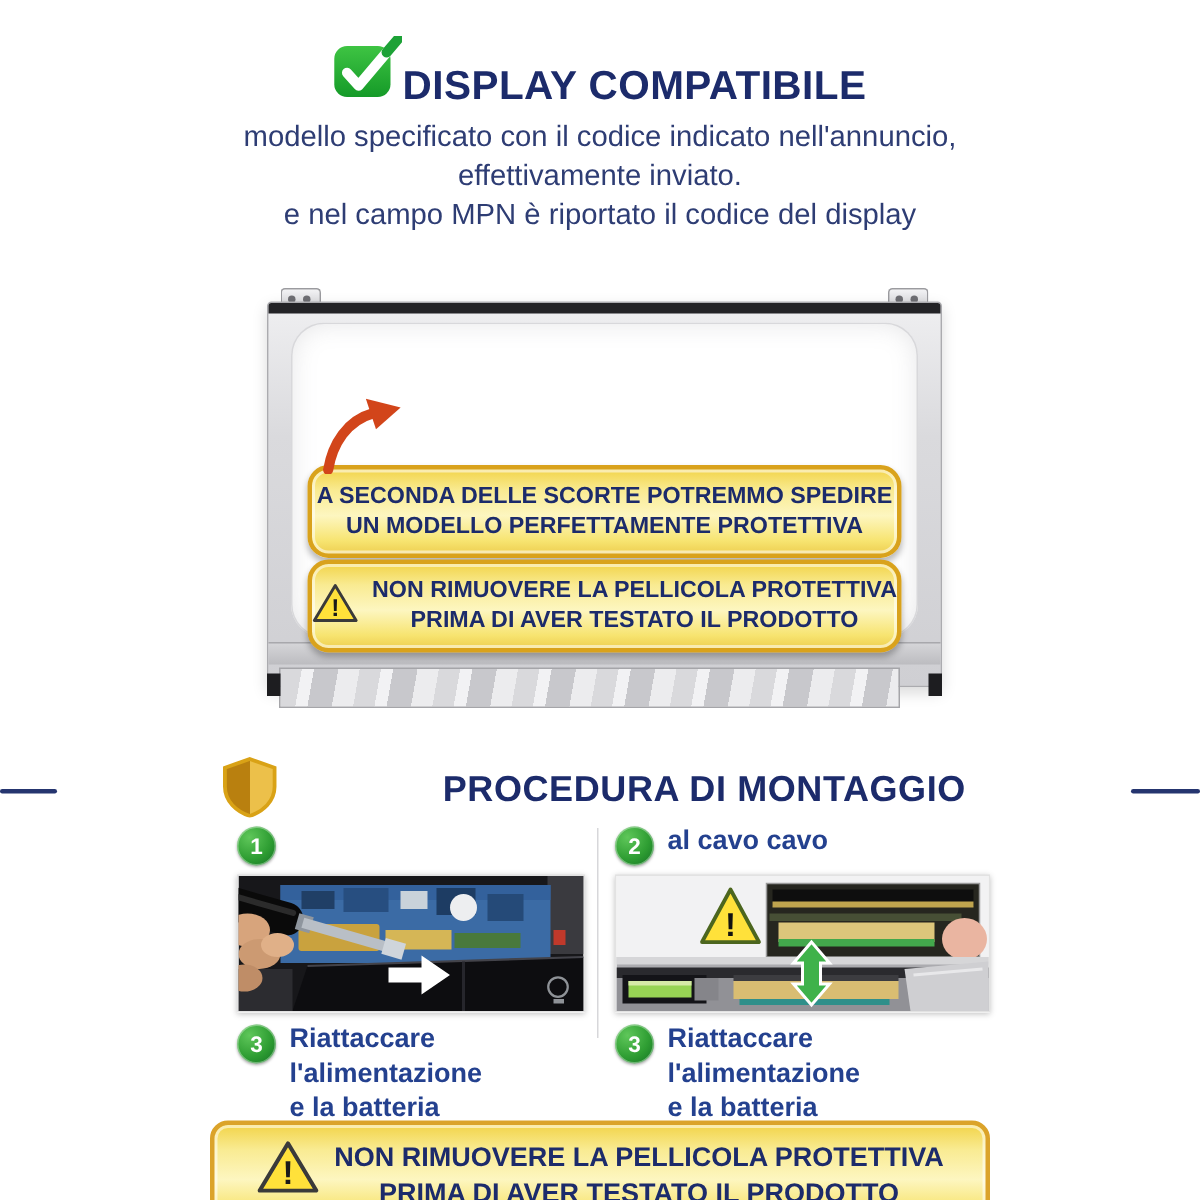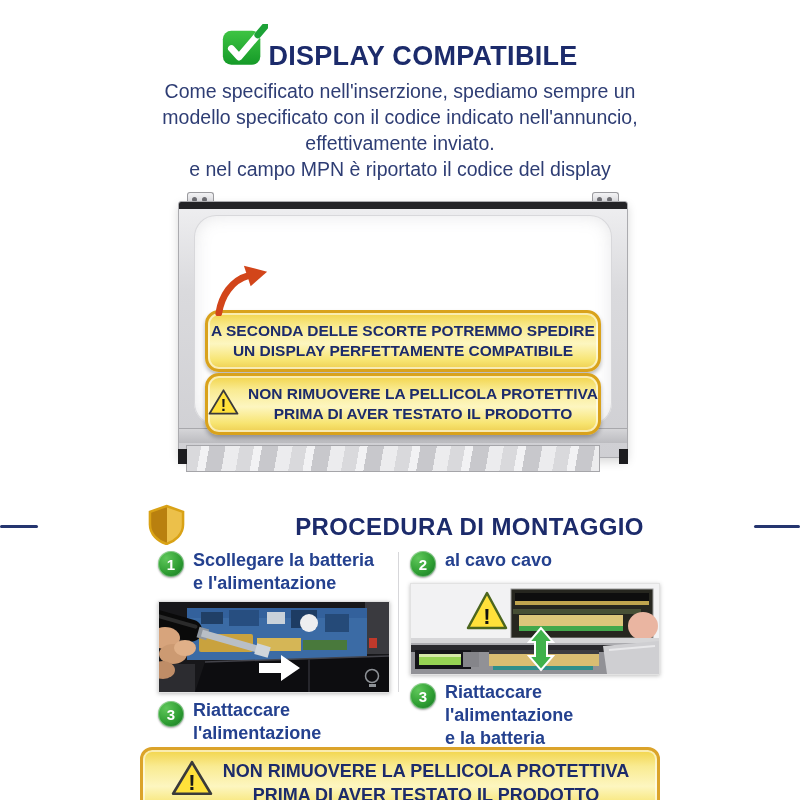--- a/index.html
+++ b/index.html
@@ -95,21 +95,20 @@
         </defs>
         <rect x="1" y="7" width="44" height="40" rx="10" fill="url(#gchk)"></rect>
         <path d="M11 28 L20 38 L42 12" fill="none" stroke="#ffffff" stroke-width="8" stroke-linecap="round" stroke-linejoin="round"></path>
         <path d="M42 12 L51 1.5" fill="none" stroke="#1da237" stroke-width="8" stroke-linecap="round"></path>
       </svg>
     </span>
     <span class="page-title">DISPLAY COMPATIBILE</span>
   </div>
 
   <div class="intro">
-    <div class="line">Come specificato nell'inserzione, spediamo sempre un</div>
     <div class="line">modello specificato con il codice indicato nell'annuncio,</div>
     <div class="line">effettivamente inviato.</div>
     <div class="line">e nel campo MPN è riportato il codice del display</div>
   </div>
 
   <div class="panel">
     <div class="bracket left">
         <span class="hole h1"></span>
         <span class="hole h2"></span>
       </div>
@@ -128,21 +127,21 @@
 
     <div class="red-arrow">
       <svg width="58" height="52" viewBox="0 0 60 52">
         <path d="M7 50 C 10 32, 20 16, 38 11" fill="none" stroke="#d2451a" stroke-width="7" stroke-linecap="round"></path>
         <path d="M33 1 L57 7 L40 22 Z" fill="#d2451a"></path>
       </svg>
     </div>
 
     <div class="ybox ybox1">
       <div class="bline">A SECONDA DELLE SCORTE POTREMMO SPEDIRE</div>
-      <div class="bline">UN DISPLAY PERFETTAMENTE COMPATIBILE</div>
+      <div class="bline">UN MODELLO PERFETTAMENTE PROTETTIVA</div>
     </div>
 
     <div class="ybox ybox2">
       <span>
         <svg width="31" height="28" viewBox="0 0 40 36">
           <path d="M20 3 L38 33 L2 33 Z" fill="#ffe13a" stroke="#3a3a3a" stroke-width="2.5" stroke-linejoin="round"></path>
           <text x="20" y="29" font-size="21" font-weight="bold" fill="#1a1a1a" text-anchor="middle">!</text>
         </svg>
       </span>
       <span>
@@ -170,24 +169,20 @@
     <span class="proc-title">PROCEDURA DI MONTAGGIO</span>
     <span class="hline r"></span>
   </div>
 
   <div class="vdiv"></div>
   <div class="steps">
 
     <div class="col leftcol">
       <div class="steprow">
         <span class="badge">1</span>
-        <span class="steptext">
-          <div>Scollegare la batteria</div>
-          <div>e l'alimentazione</div>
-        </span>
       </div>
       <div class="photo">
         <svg width="230" height="90" viewBox="0 0 230 90">
           <rect width="230" height="90" fill="#17171a"></rect>
           <rect x="206" y="0" width="24" height="52" fill="#3a3a3f"></rect>
           <rect x="210" y="36" width="8" height="10" fill="#c0392b"></rect>
           <g>
             <rect x="28" y="6" width="180" height="52" fill="#3b6ba5"></rect>
             <rect x="28" y="6" width="180" height="10" fill="#33619c"></rect>
             <rect x="42" y="10" width="22" height="12" fill="#203f66"></rect>

